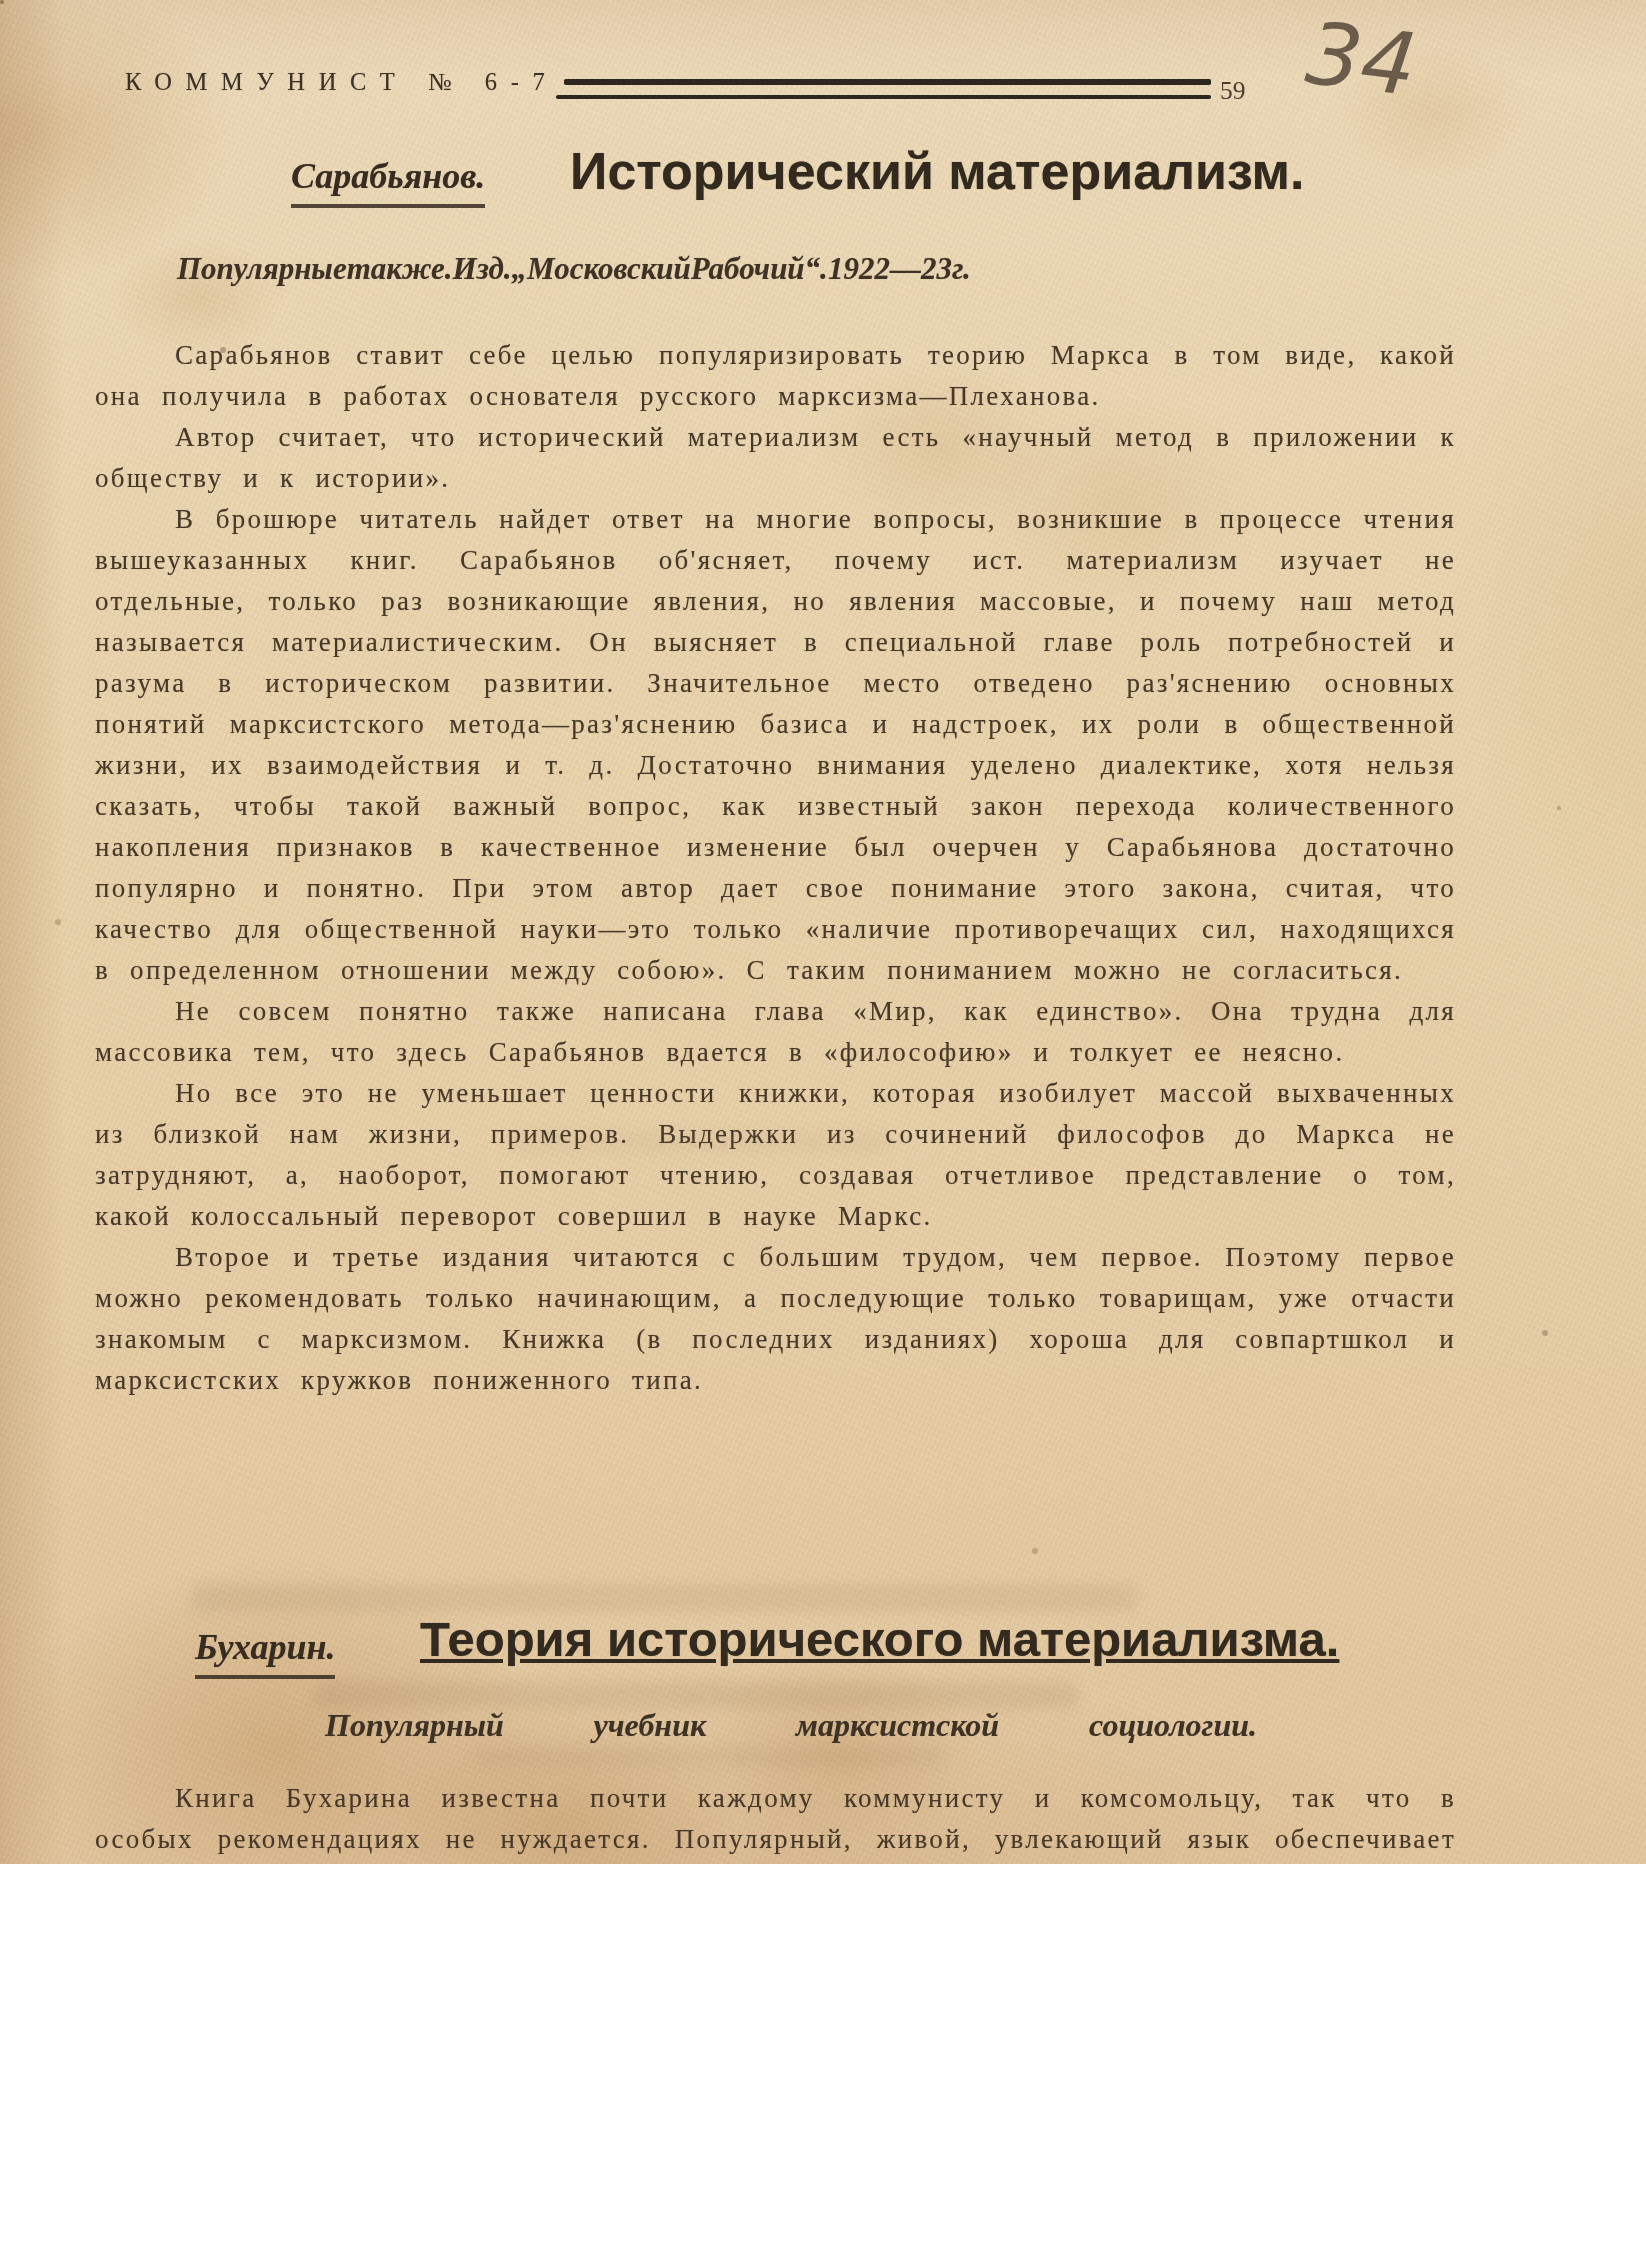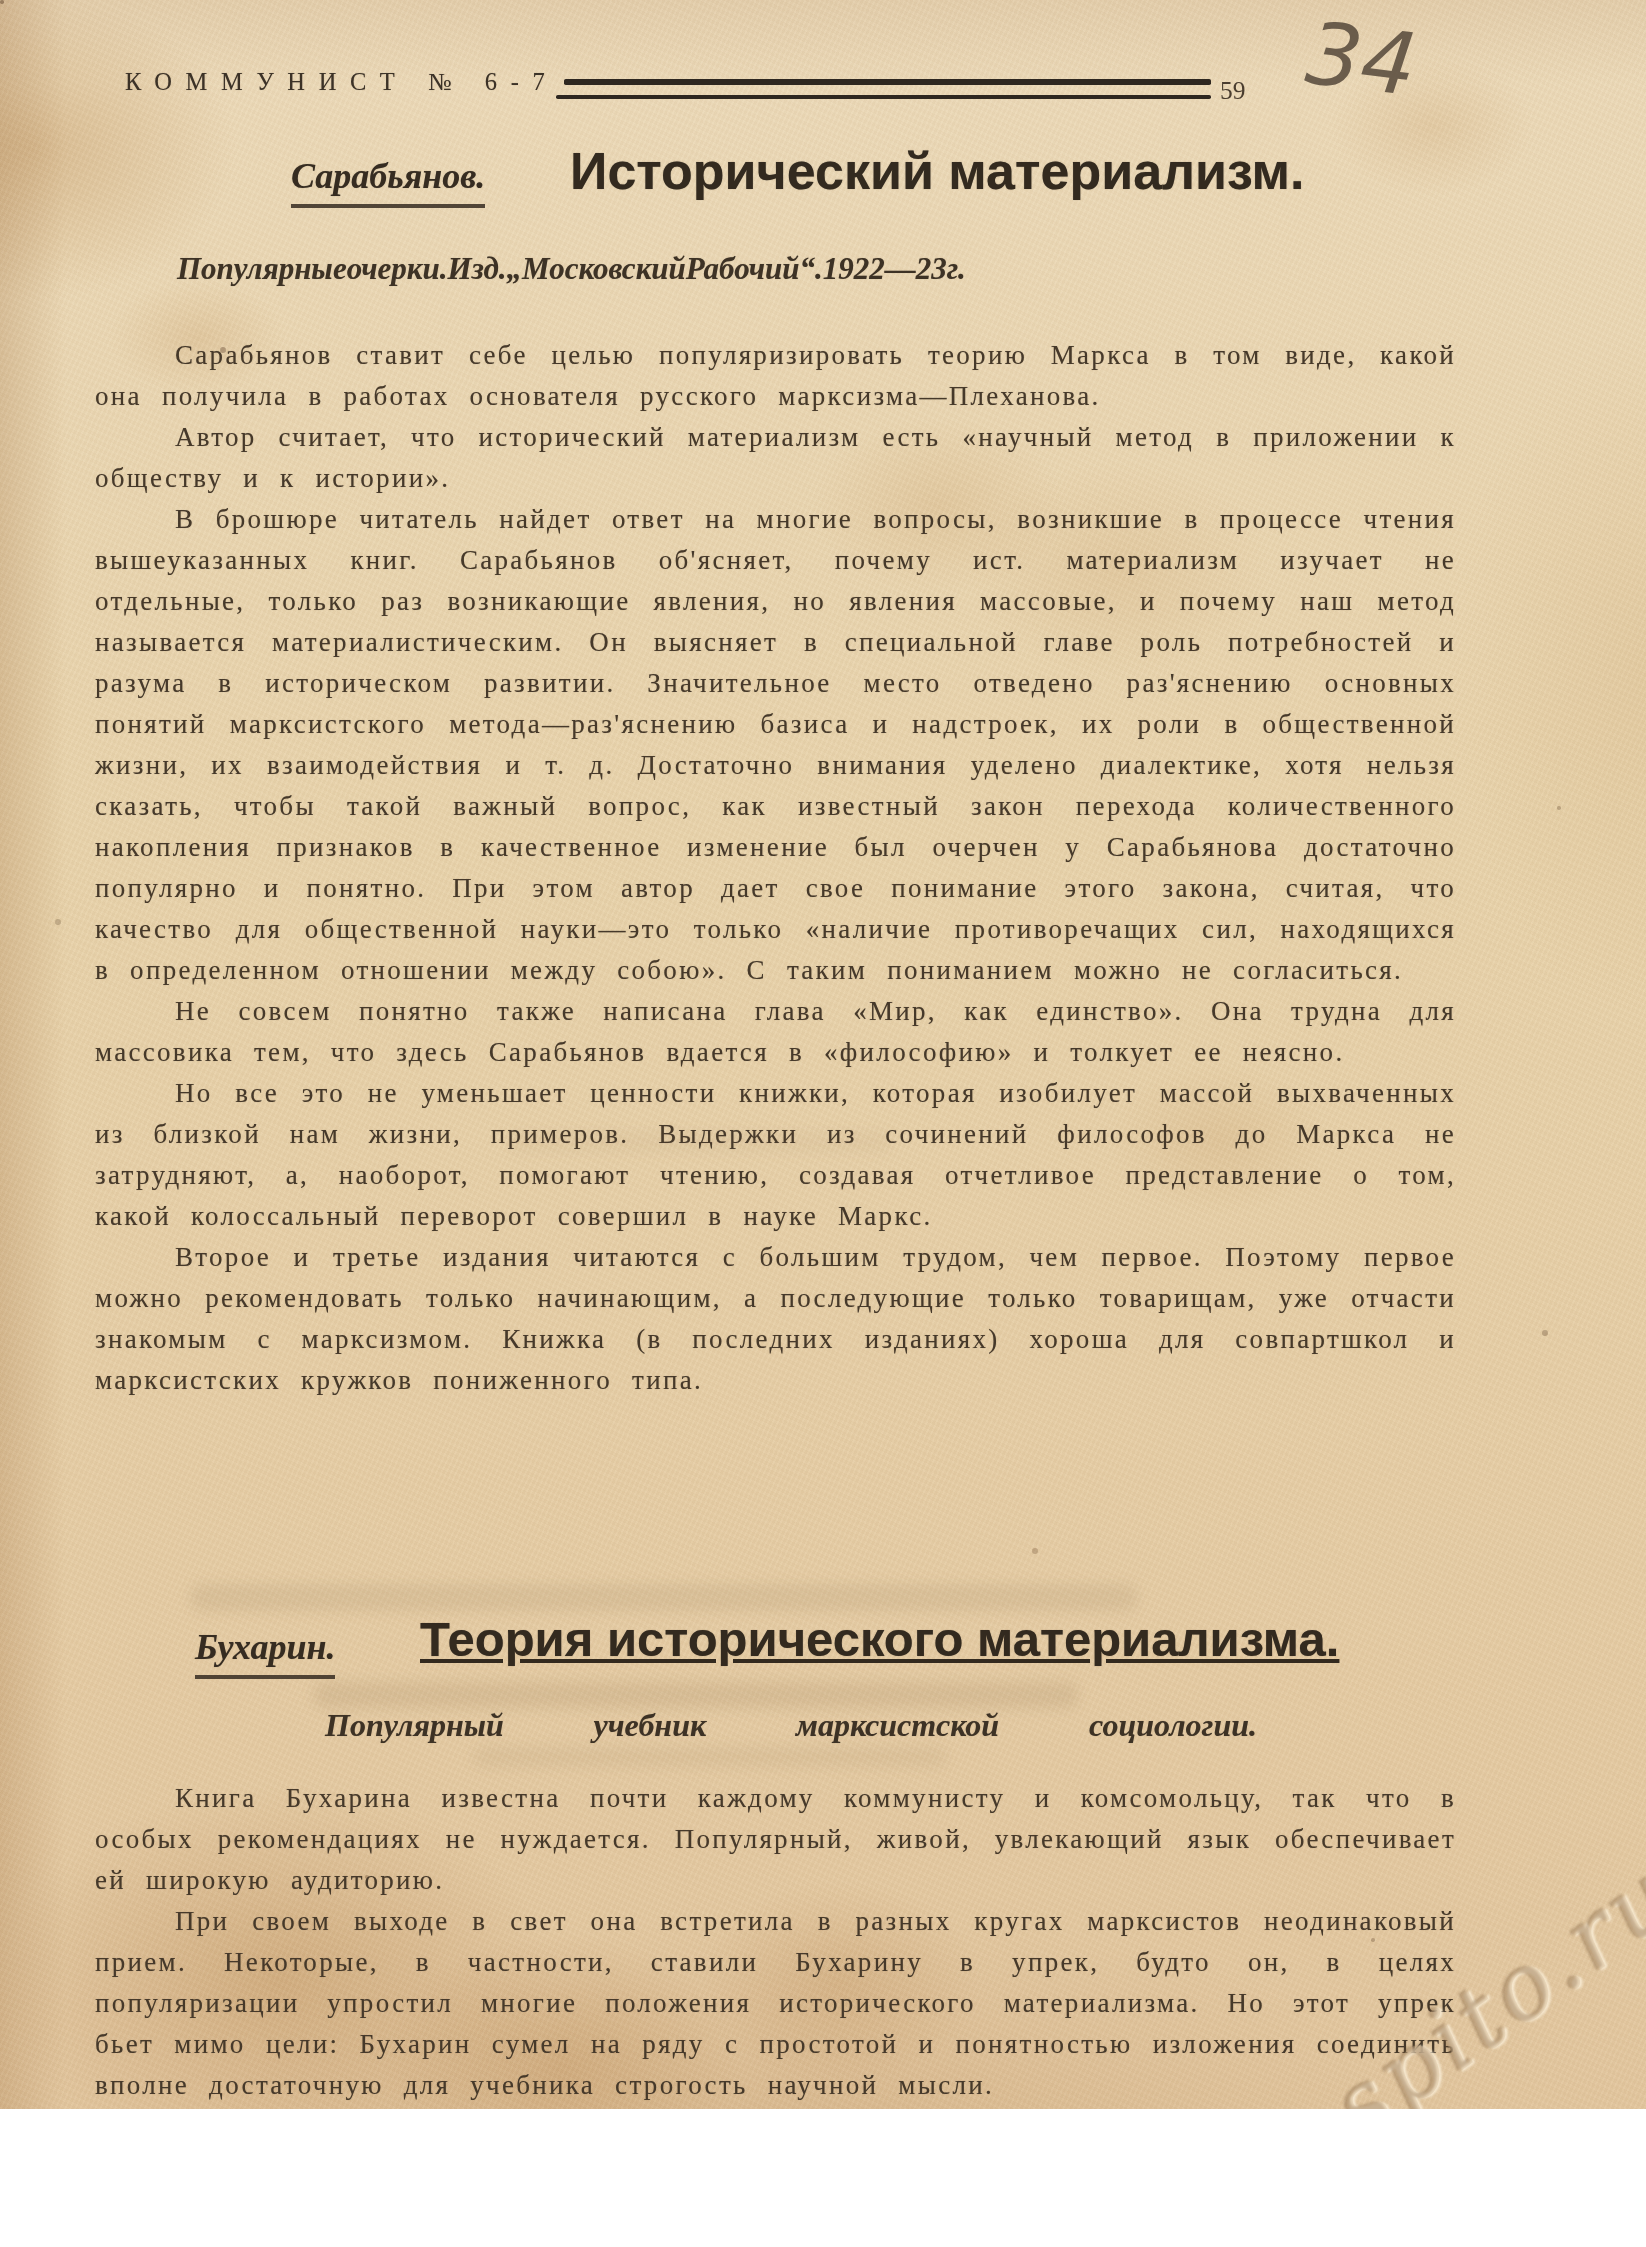--- a/index.html
+++ b/index.html
@@ -1,17 +1,17 @@
 <!DOCTYPE html>
 <html style="font-size:14.5px"><head>
 <meta charset="utf-8">
 <style>
   html,body{margin:0;padding:0;}
   .page{
-    position:relative; width:1646px; height:2109px; overflow:hidden;
+    position:relative; width:1646px; height:1864px; overflow:hidden;
     background:
       linear-gradient(180deg,#ecdab9 0%,#e8d3ab 40%,#e5cca4 75%,#e2c69e 100%);
     font-family:"Liberation Serif","DejaVu Serif",serif;
   }
   .grain{
     position:absolute; inset:0; pointer-events:none;
     background:
       repeating-linear-gradient(115deg, rgba(255,255,255,0.035) 0 1.8px, rgba(130,95,60,0.03) 1.8px 4.5px),
       repeating-linear-gradient(23deg, rgba(255,250,240,0.025) 0 2.7px, rgba(140,100,60,0.02) 2.7px 6.4px);
   }
@@ -111,21 +111,21 @@
   <div class="journal">КОММУНИСТ № 6-7</div>
   <div class="rule rule-top"></div>
   <div class="rule rule-bottom"></div>
   <div class="pageno">59</div>
   <div class="handnote">34</div>
 
   <div class="author r1-author">Сарабьянов.</div>
   <div class="rtitle r1-title">Исторический материализм.</div>
   <div class="subtitle subtitle1">
     <span>Популярные</span>
-    <span>очерки.</span>
+    <span>также.</span>
     <span>Изд.</span>
     <span>„Московский</span>
     <span>Рабочий“.</span>
     <span>1922—23</span>
     <span>г.</span>
   </div>
   <div class="bodytext body1">
     <p>Сарабьянов ставит себе целью популяризировать теорию Маркса в том виде, какой она получила в работах основателя русского марксизма—Плеханова.</p>
     <p>Автор считает, что исторический материализм есть «научный метод в приложении к обществу и к истории».</p>
     <p>В брошюре читатель найдет ответ на многие вопросы, возникшие в процессе чтения вышеуказанных книг. Сарабьянов об'ясняет, почему ист. материализм изучает не отдельные, только раз возникающие явления, но явления массовые, и почему наш метод называется материалистическим. Он выясняет в специальной главе роль потребностей и разума в историческом развитии. Значительное место отведено раз'яснению основных понятий марксистского метода—раз'яснению базиса и надстроек, их роли в общественной жизни, их взаимодействия и т. д. Достаточно внимания уделено диалектике, хотя нельзя сказать, чтобы такой важный вопрос, как известный закон перехода количественного накопления признаков в качественное изменение был очерчен у Сарабьянова достаточно популярно и понятно. При этом автор дает свое понимание этого закона, считая, что качество для общественной науки—это только «наличие противоречащих сил, находящихся в определенном отношении между собою». С таким пониманием можно не согласиться.</p>

